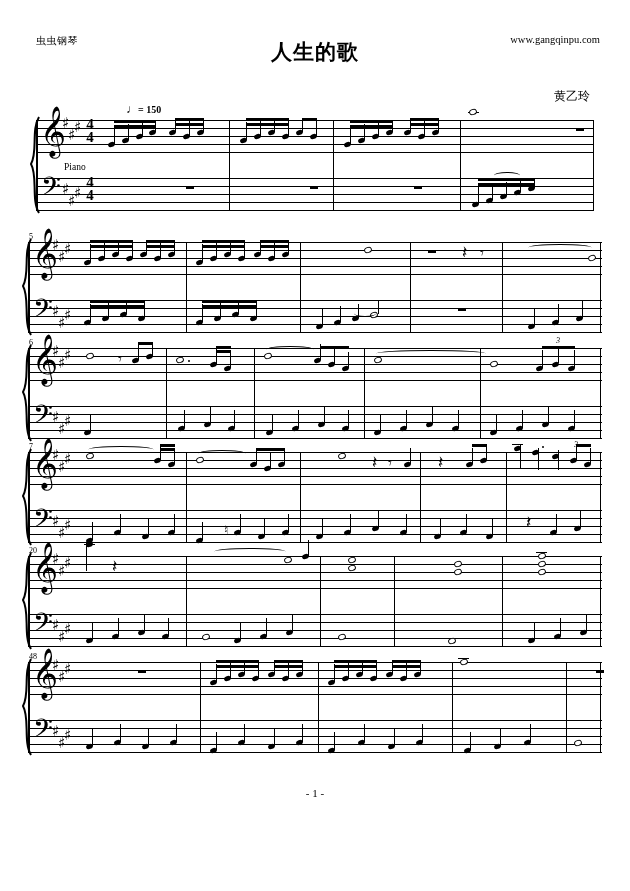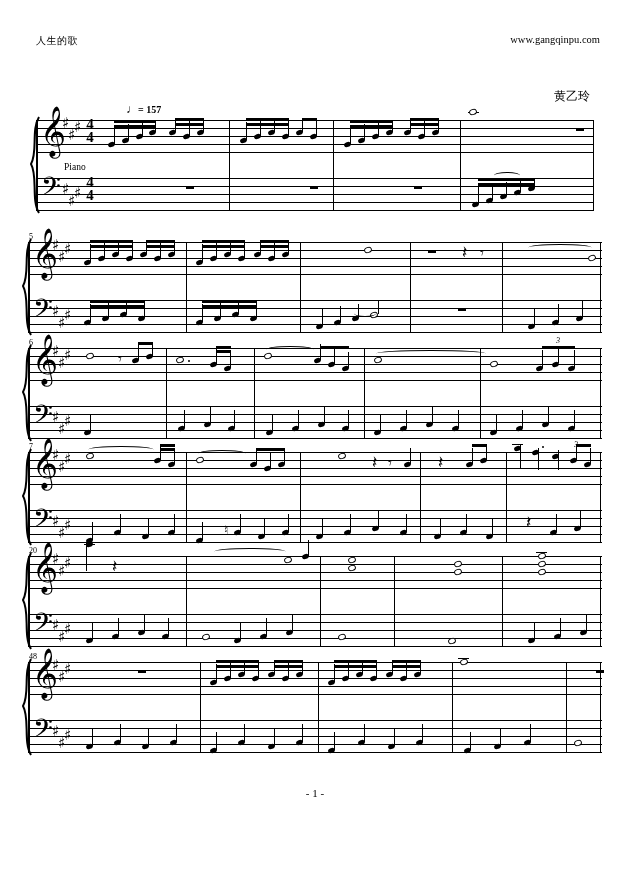--- a/index.html
+++ b/index.html
@@ -195,25 +195,26 @@
     font-family: "Liberation Serif", serif;
     font-style: italic;
     font-size: 8px;
   }
 </style>
 </head>
 <body>
 
 <div class="page">
 
-  <div class="hdr-left">人生的歌</div>
+  <div class="hdr-left">虫虫钢琴</div>
   <div class="hdr-right">www.gangqinpu.com</div>
+  <div class="title">人生的歌</div>
   <div class="composer">黄乙玲</div>
   <div class="tempo">
-    <span class="note-sym">♩</span><span>= 157</span>
+    <span class="note-sym">♩</span><span>= 150</span>
   </div>
   <div class="instrument">Piano</div>
   <div class="pagenum">- 1 -</div>
 
   <div class="system" style="left:36px; top:120px; width:558px; height:90px;">
 
     <div class="staff" style="top:0;">
       <div class="ln"></div>
         <div class="ln"></div>
         <div class="ln"></div>

